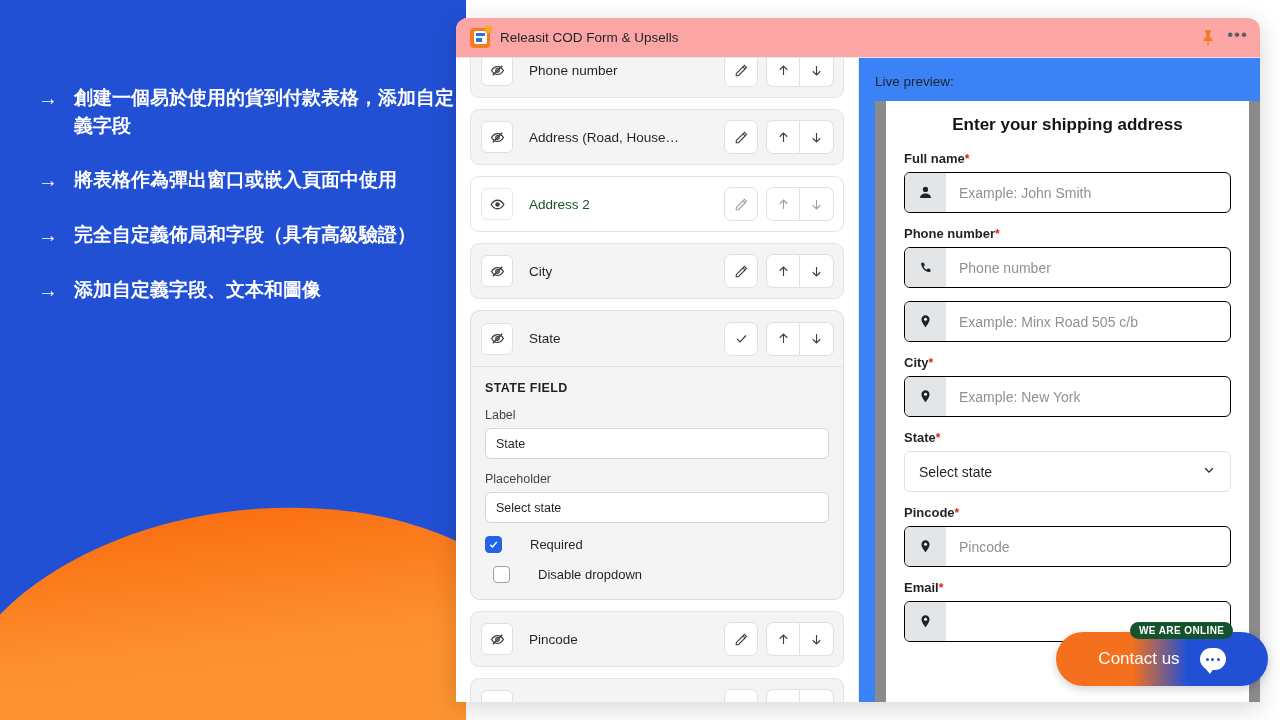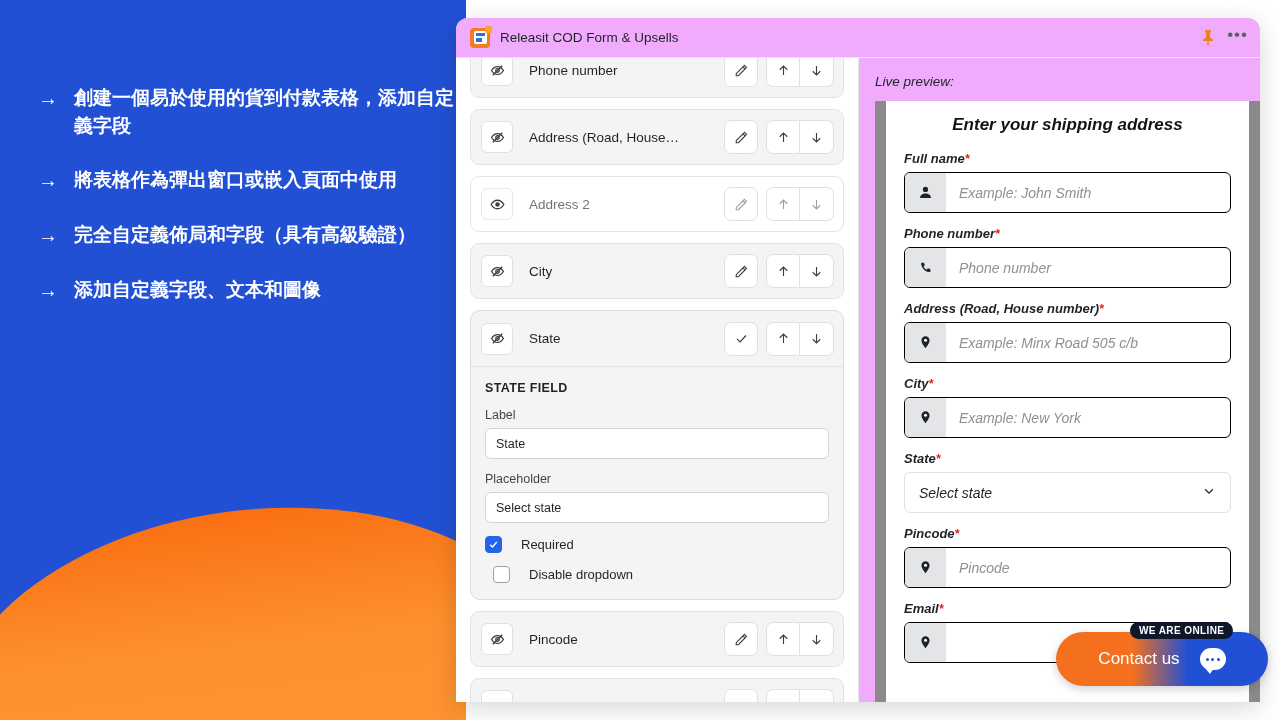--- a/index.html
+++ b/index.html
@@ -61,21 +61,21 @@
     position: absolute; left: 456px; top: 18px;
     width: 804px; height: 684px;
     background: #ffffff;
     border-radius: 12px 12px 0 0;
     box-shadow: 0 6px 26px rgba(0,0,0,0.16);
     overflow: hidden;
     display: flex; flex-direction: column;
   }
   .titlebar {
     height: 40px; flex: 0 0 40px;
-    background: #f0abfc;
+    background: #fca5a5;
     border-bottom: 1px solid #e6e6e8;
     display: flex; align-items: center;
     padding: 0 12px 0 14px;
     gap: 10px;
   }
   .app-icon {
     width: 20px; height: 20px; border-radius: 4px;
     background: #f47b20;
     position: relative; flex: 0 0 auto;
     display: flex; align-items: center; justify-content: center;
@@ -131,21 +131,21 @@
     width: 32px; height: 32px; border-radius: 6px;
     background: #ffffff; border: 1px solid #e0e0e3;
     display: flex; align-items: center; justify-content: center;
     flex: 0 0 auto;
   }
   .vis-btn.plain { background: #ffffff; border-color: #e7e7ea; }
   .field-label {
     flex: 1 1 auto; font-size: 13.5px; color: #1f2328;
     padding-left: 16px; white-space: nowrap; overflow: hidden;
   }
-  .field-label.muted { color: #737373; }
+  .field-label.muted { color: #14532d; }
   .act-btn {
     width: 34px; height: 34px;
     background: #ffffff; border: 1px solid #e0e0e3;
     display: flex; align-items: center; justify-content: center;
     flex: 0 0 auto;
   }
   .act-group { display: flex; margin-left: 8px; }
   .act-btn.solo { border-radius: 7px; }
   .act-group .act-btn:first-child { border-radius: 7px 0 0 7px; }
   .act-group .act-btn:last-child { border-radius: 0 7px 7px 0; border-left: none; }
@@ -170,39 +170,38 @@
   }
   .inp-label { font-size: 12.5px; color: #41464d; margin-bottom: 6px; }
   .text-input {
     width: 100%; height: 31px;
     background: #ffffff; border: 1px solid #d5d5d9; border-radius: 6px;
     font-size: 12.5px; color: #1f2328;
     padding: 0 10px; font-family: "Liberation Sans", sans-serif;
     display: flex; align-items: center;
     margin-bottom: 13px;
   }
-  .chk-row { display: flex; align-items: center; gap: 19px; margin-bottom: 13px; }
+  .chk-row { display: flex; align-items: center; gap: 28px; margin-bottom: 13px; }
   .chk-row:last-child { margin-bottom: 0; margin-left: 8px; }
   .chk {
     width: 17px; height: 17px; border-radius: 4px;
     border: 1.5px solid #9aa0a6; background: #ffffff;
     display: flex; align-items: center; justify-content: center; flex: 0 0 auto;
   }
   .chk.on { background: #2464e8; border-color: #2464e8; }
   .chk-label { font-size: 13px; color: #1f2328; }
 
   
   .divider { width: 1px; background: #e6e6e8; flex: 0 0 1px; }
   .preview-pane {
     flex: 1 1 auto;
-    background: #f0abfc;
+    background: #3b82f6;
     padding: 16px 0 0 16px;
     overflow: hidden;
     position: relative;
-    font-style: italic;
   }
   .preview-title { font-size: 13.5px; color: #1f2328; margin-bottom: 12px; }
   .phone {
     display: flex;
     height: 100%;
   }
   .frame-bar { width: 11px; background: #8a8a8a; flex: 0 0 11px; }
   .phone-screen {
     flex: 1 1 auto; background: #ffffff;
     padding: 14px 18px 0 18px;
@@ -254,21 +253,21 @@
     gap: 2.5px;
   }
   .bubble-icon:after {
     content: ""; position: absolute; left: 5px; bottom: -4px;
     border-left: 5px solid transparent; border-right: 4px solid transparent;
     border-top: 6px solid #ffffff;
   }
   .bubble-dot { width: 3px; height: 3px; border-radius: 50%; background: #2250d4; }
   .online-badge {
     position: absolute; left: 74px; top: -10px;
-    background: #0f172a; color: #ffffff;
+    background: #14532d; color: #ffffff;
     font-size: 10px; font-weight: bold; letter-spacing: 0.4px;
     padding: 3px 9px; border-radius: 9px; white-space: nowrap;
   }
 </style>
 </head>
 <body>
 
 <div class="stage">
 
   <div class="promo">
@@ -562,23 +561,20 @@
             </div>
             <div class="f-input">
               <div class="f-icon">
                 <svg width="16" height="16" viewBox="0 0 20 20">
                     <path d="M5.2 3.2l2.4.5 1 3-1.7 1.5c.8 1.9 2 3.1 3.9 3.9l1.5-1.7 3 1 .5 2.4c-.3.9-1.2 1.4-2.2 1.3C8.8 14.5 5.5 11.2 3.9 5.4c-.1-1 .4-1.9 1.3-2.2z" fill="#1f2328"></path>
                   </svg>
               </div>
               <div class="f-ph">Phone number</div>
             </div>
 
-            <div class="f-label">
-              <span>Address (Road, House number)</span><span class="req">*</span>
-            </div>
             <div class="f-input">
               <div class="f-icon">
                 <svg width="15" height="17" viewBox="0 0 20 20">
                     <path d="M10 1.8c-3 0-5.4 2.4-5.4 5.4 0 4 5.4 10.4 5.4 10.4s5.4-6.4 5.4-10.4c0-3-2.4-5.4-5.4-5.4z" fill="#1f2328"></path>
                     <circle cx="10" cy="7.1" r="2" fill="#ffffff"></circle>
                   </svg>
               </div>
               <div class="f-ph">Example: Minx Road 505 c/b</div>
             </div>
 

